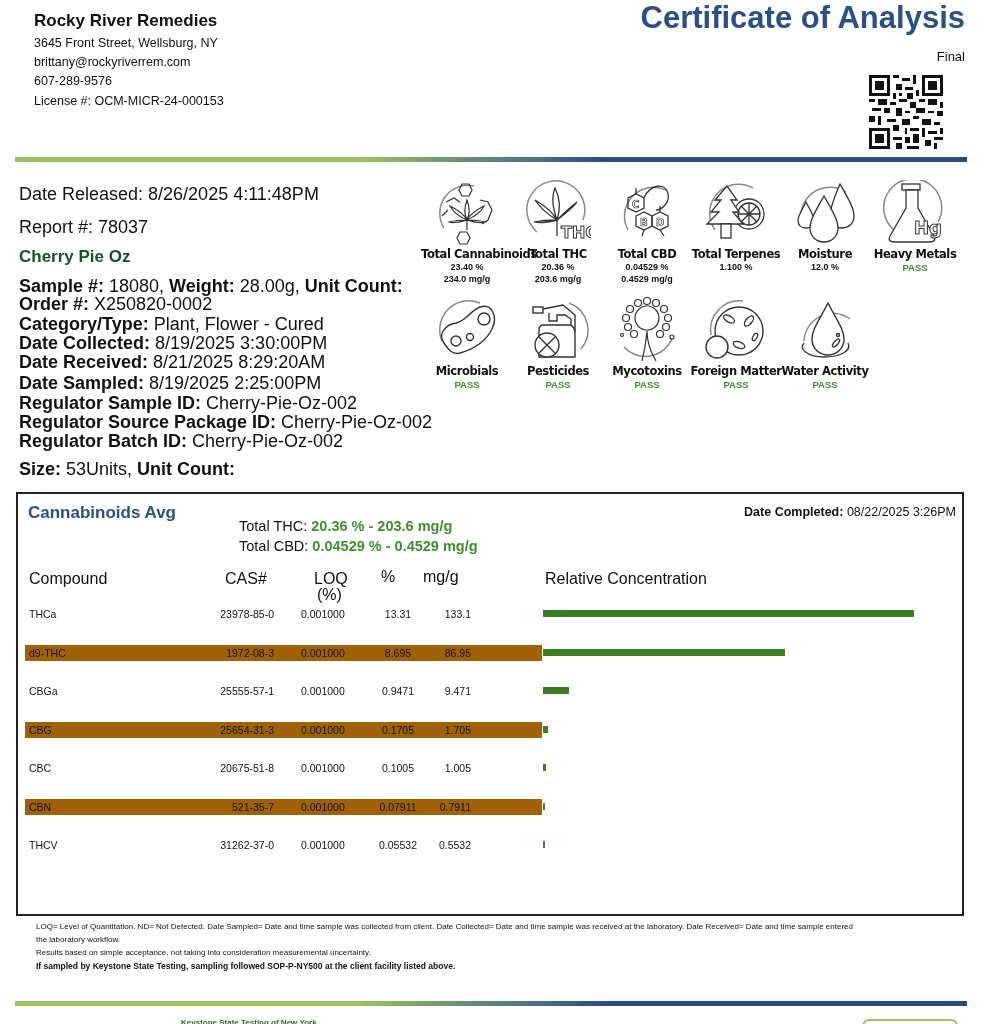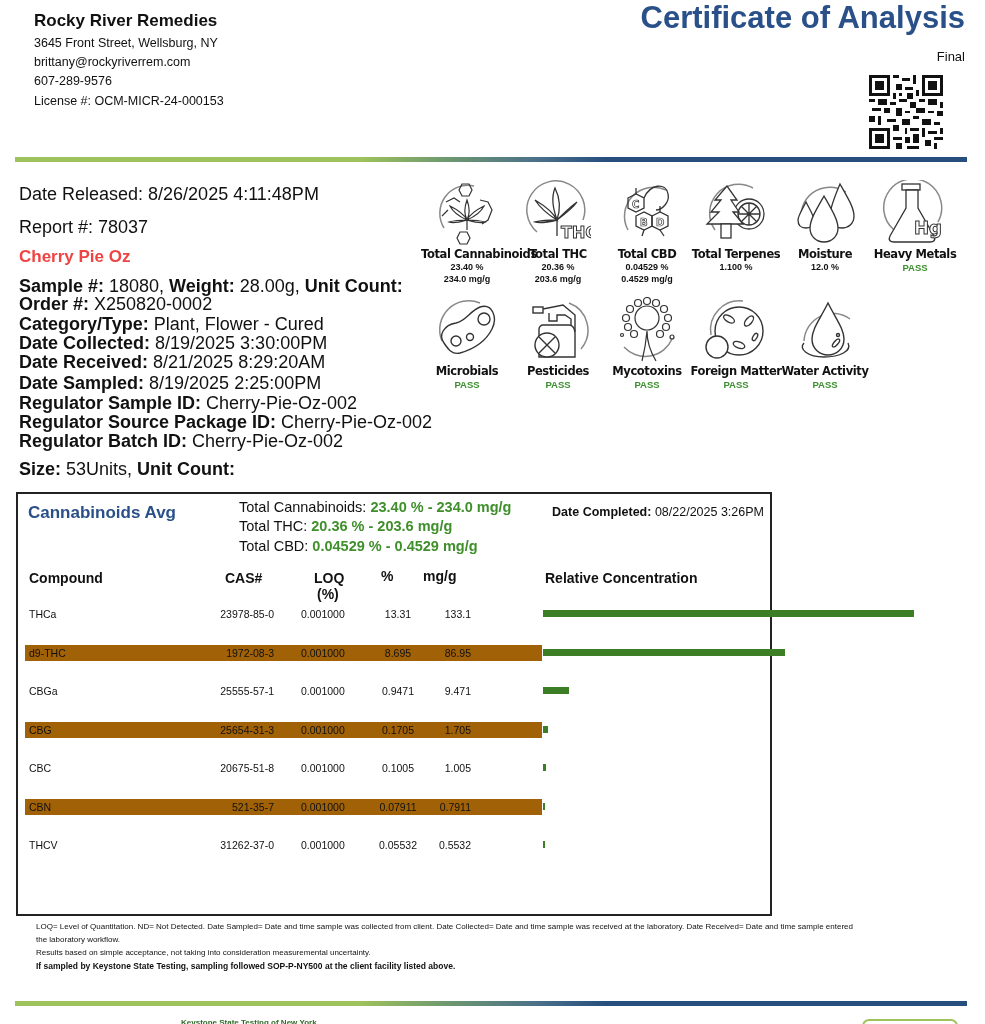--- a/index.html
+++ b/index.html
@@ -16,38 +16,38 @@
   #qr { left: 869px; top: 75px; width: 74px; height: 74px; }
 
   .rule { left: 15px; width: 952px; height: 5px;
     background: linear-gradient(to right, #9fc35c 0%, #9fc35c 36%, #6f9a6e 45%, #4a6f8a 55%, #264f7e 62%, #264f7e 100%); }
   #rule-top { top: 157px; }
   #rule-bottom { top: 1001px; }
 
   
   .info { left: 19px; font-size: 18px; white-space: nowrap; }
   .info b { font-weight: bold; }
-  #product-name { left: 19px; top: 247px; font-size: 17px; font-weight: bold; color: #ef4444; }
+  #product-name { left: 19px; top: 247px; font-size: 17px; font-weight: bold; color: #14532d; }
 
   
   .tile { width: 92px; text-align: center; }
   .tile svg { display: block; margin: 0 auto; width: 66px; height: 66px; }
   .tile-label { font-size: 11.5px; font-weight: bold; font-family: "DejaVu Sans", sans-serif; letter-spacing: -0.4px; white-space: nowrap; margin-top: 1px; }
   .tile-val { font-size: 9px; font-weight: bold; line-height: 12px; }
   .tile-pass { font-size: 9.5px; font-weight: bold; color: #3b8f2d; line-height: 13px; }
 
   
-  #cann-box { left: 16px; top: 492px; width: 756px; height: 424px; border: 2px solid #222; }
+  #cann-box { left: 16px; top: 492px; width: 948px; height: 424px; border: 2px solid #222; }
   #cann-title { left: 10px; top: 9px; font-size: 17px; font-weight: bold; color: #2a5089; }
   .tot-line { left: 221px; font-size: 14.5px; }
   .tot-line .g { color: #3f8f2b; font-weight: bold; }
   #date-completed { right: 6px; top: 11px; font-size: 12.5px; }
   #date-completed b { font-weight: bold; }
 
-  .hdr { font-size: 14px; font-weight: bold; top: 76px; }
+  .hdr { font-size: 16px; font-weight: normal; top: 76px; }
   .row { position: absolute; left: 7px; width: 517px; height: 16px; font-size: 10.5px; }
   .row.shade { background: #a16207; }
   .cell { position: absolute; top: 2px; white-space: nowrap; }
   .c-name { left: 4px; }
   .c-cas { right: 268px; }
   .c-loq { left: 276px; }
   .c-pct { left: 340px; width: 50px; text-align: center; margin-left: 8px; }
   .c-mg { left: 396px; width: 50px; text-align: right; }
   .bar { position: absolute; left: 525px; height: 7px; background: #3b7e25; }
 
@@ -316,21 +316,20 @@
       <ellipse cx="44" cy="46" rx="5" ry="2" transform="rotate(-50 44 46)"></ellipse>
       <circle cx="46" cy="38" r="1.5"></circle>
     </g>
   </svg>
   <div class="tile-label">Water Activity</div>
   <div class="tile-pass">PASS</div>
 </div>
 
 <div class="abs" id="cann-box">
   <div class="abs" id="cann-title">Cannabinoids Avg</div>
-  <div class="abs tot-line" style="top:5px"><span>Total Cannabinoids: </span><span class="g">23.40 % - 234.0 mg/g</span></div>
   <div class="abs tot-line" style="top:24px"><span>Total THC: </span><span class="g">20.36 % - 203.6 mg/g</span></div>
   <div class="abs tot-line" style="top:44px"><span>Total CBD: </span><span class="g">0.04529 % - 0.4529 mg/g</span></div>
   <div class="abs" id="date-completed"><b>Date Completed:</b><span> 08/22/2025   3:26PM</span></div>
 
   <div class="abs hdr" style="left:11px">Compound</div>
   <div class="abs hdr" style="left:207px">CAS#</div>
   <div class="abs hdr" style="left:296px">LOQ</div>
   <div class="abs hdr" style="left:299px; top:92px">(%)</div>
   <div class="abs hdr" style="left:363px; top:74px">%</div>
   <div class="abs hdr" style="left:405px; top:74px">mg/g</div>

